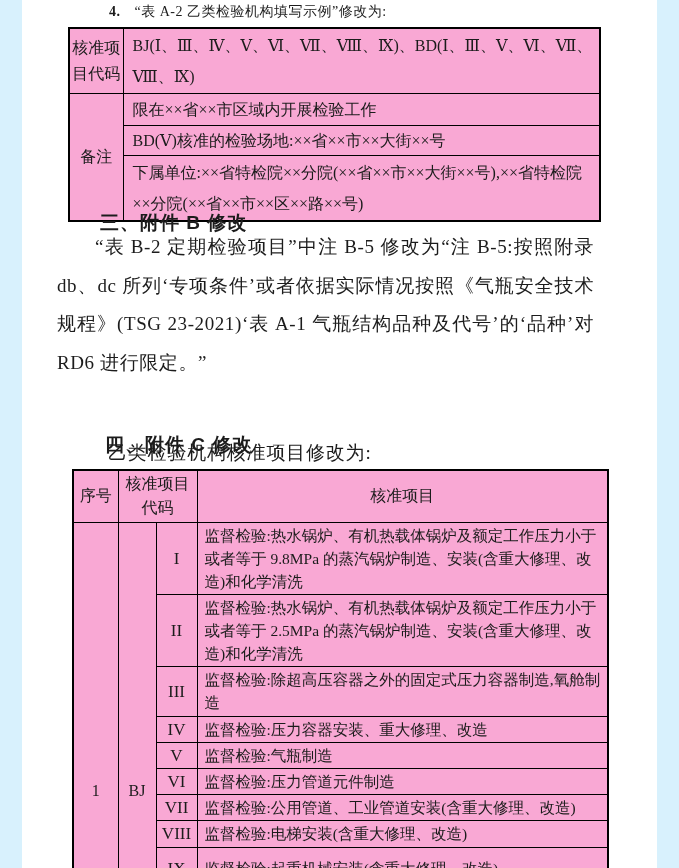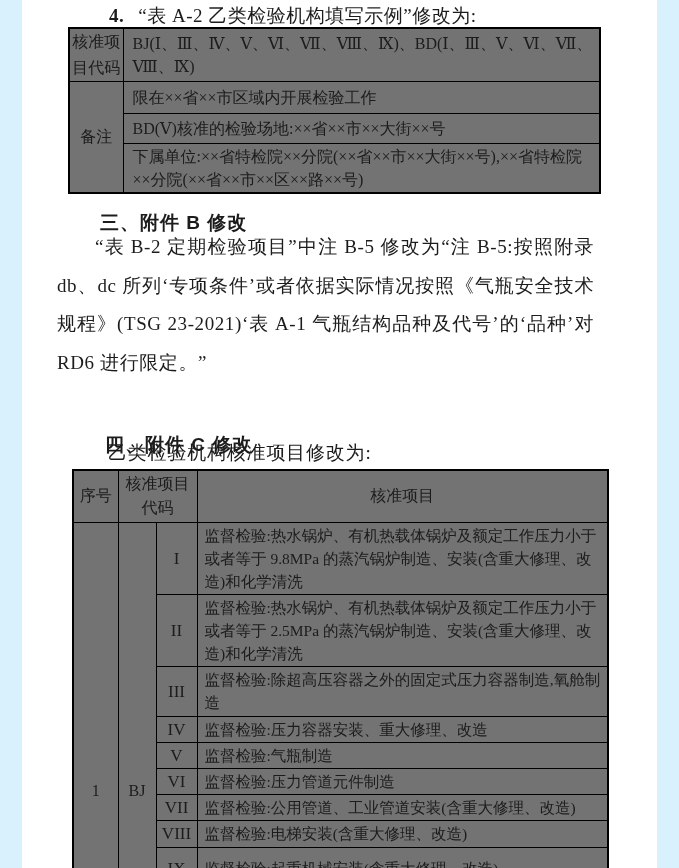--- a/index.html
+++ b/index.html
@@ -6,38 +6,38 @@
   body{
     width:679px;height:868px;position:relative;overflow:hidden;
     background:#d8f1fd;
     font-family:"Liberation Serif","DejaVu Serif",serif;
     color:#1c1c1c;
   }
   .paper{position:absolute;left:22px;top:0;width:635px;height:868px;background:#ffffff;}
   .abs{position:absolute;}
 
   
-  .title-line{top:3px;left:109px;font-size:19px;white-space:nowrap;letter-spacing:0.5px;}
+  .title-line{top:3px;left:109px;font-size:14px;white-space:nowrap;letter-spacing:0.5px;}
   .title-num{font-weight:700;margin-right:14px;}
 
   
-  table{border-collapse:collapse;table-layout:fixed;background:#737373;}
+  table{border-collapse:collapse;table-layout:fixed;background:#f9a8d4;}
   td{border:1px solid #000;vertical-align:middle;overflow:hidden;}
   .tbl{border:2px solid #000;}
 
   
   .tblA{top:27px;left:68px;width:533px;font-size:16px;}
   .tblA td{line-height:26px;}
   .tblA .lab{width:54px;text-align:center;padding:0 2px;}
   .tblA .val{padding:1px 6px 1px 9px;text-align:left;}
   .rowA1{height:53px;}
   .rowA2a{height:32px;}
   .rowA2b{height:30px;}
   .rowA2c{height:46px;}
-  .tblA .val.two{line-height:23px;}
+  .tblA .val.two{line-height:31px;}
 
   
   .hd{font-family:"Liberation Sans","DejaVu Sans",sans-serif;font-weight:700;font-size:19px;white-space:nowrap;letter-spacing:1px;}
   .hd3{top:210px;left:100px;}
   .hd4{top:408px;left:105px;margin-top:24px;}
 
   
   .para{top:228px;left:57px;width:537px;font-size:19px;line-height:38.5px;
         text-align:justify;text-indent:38px;letter-spacing:0.6px;}
 

